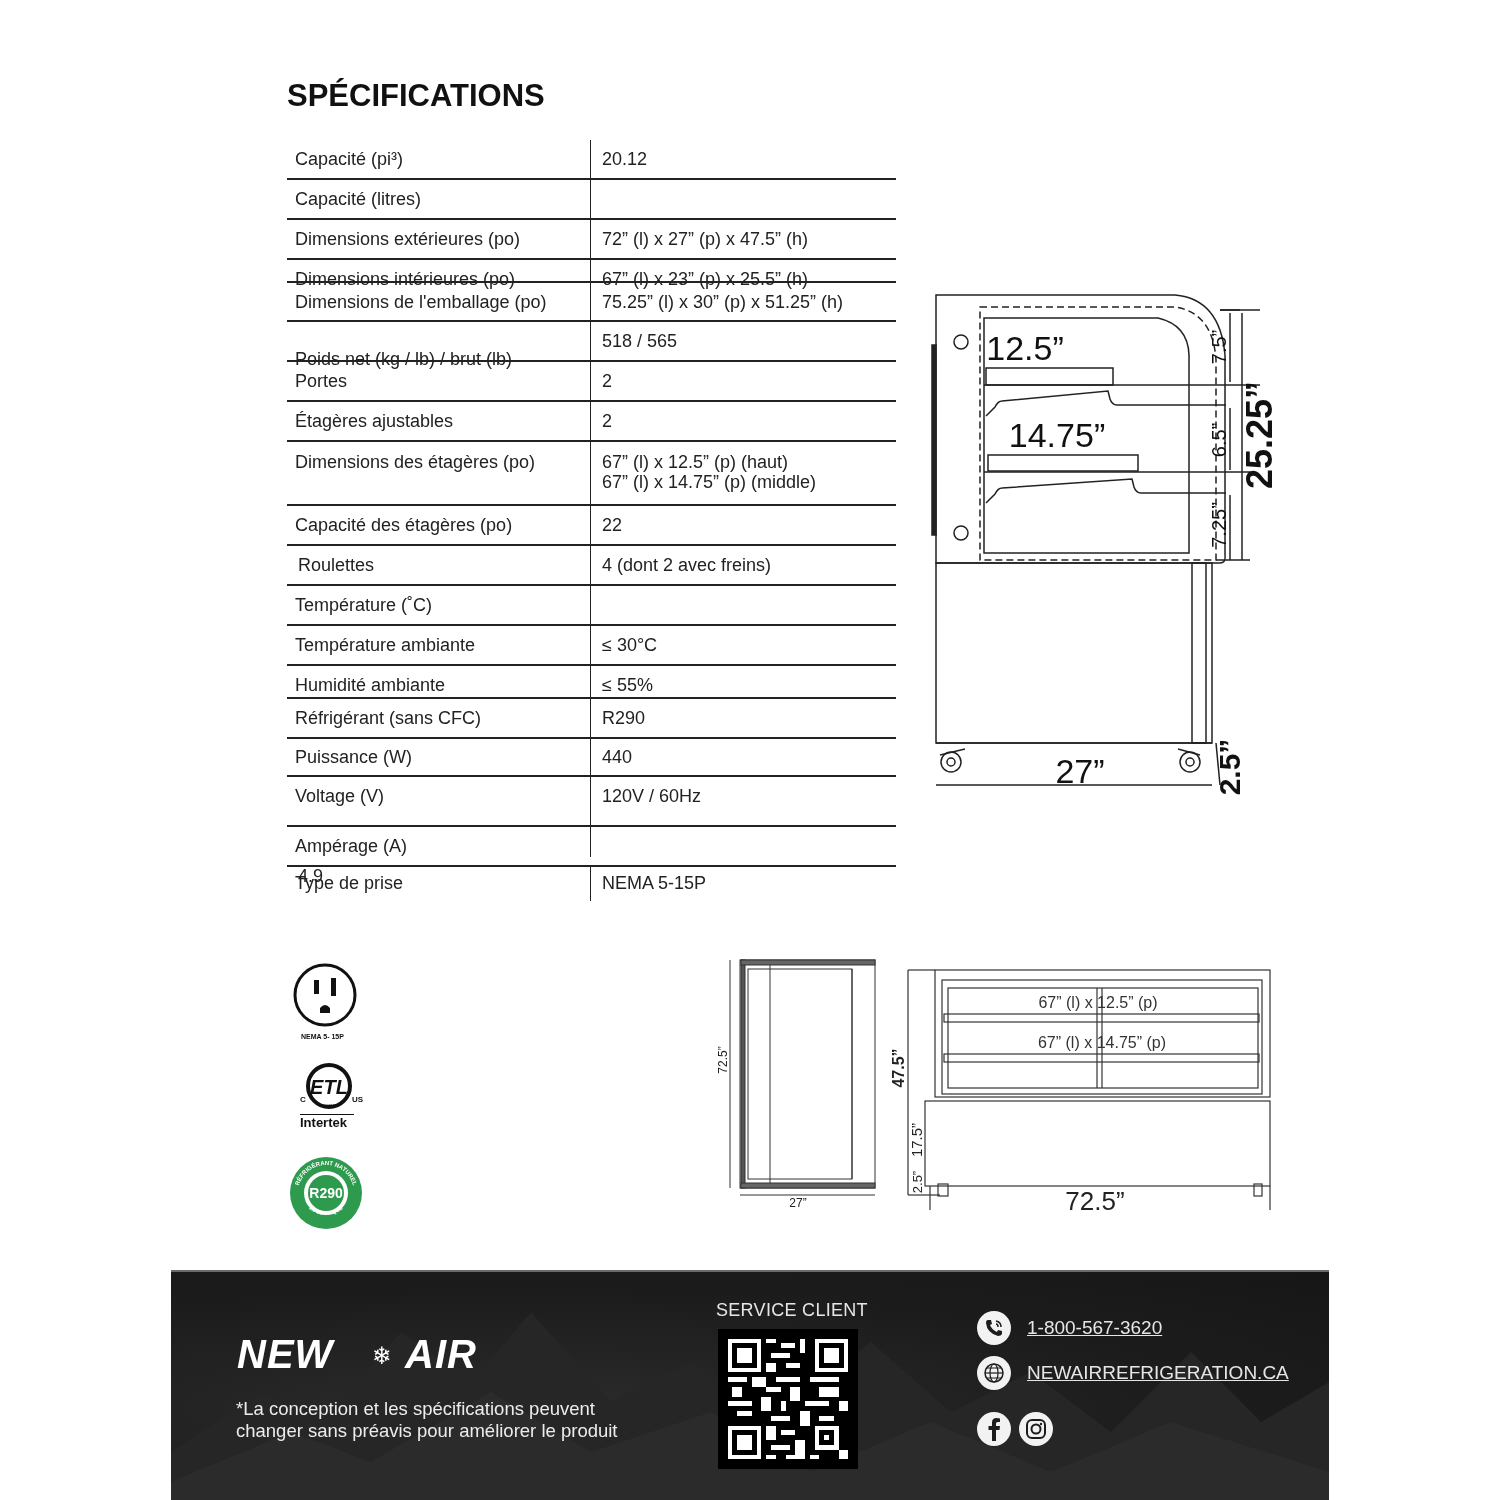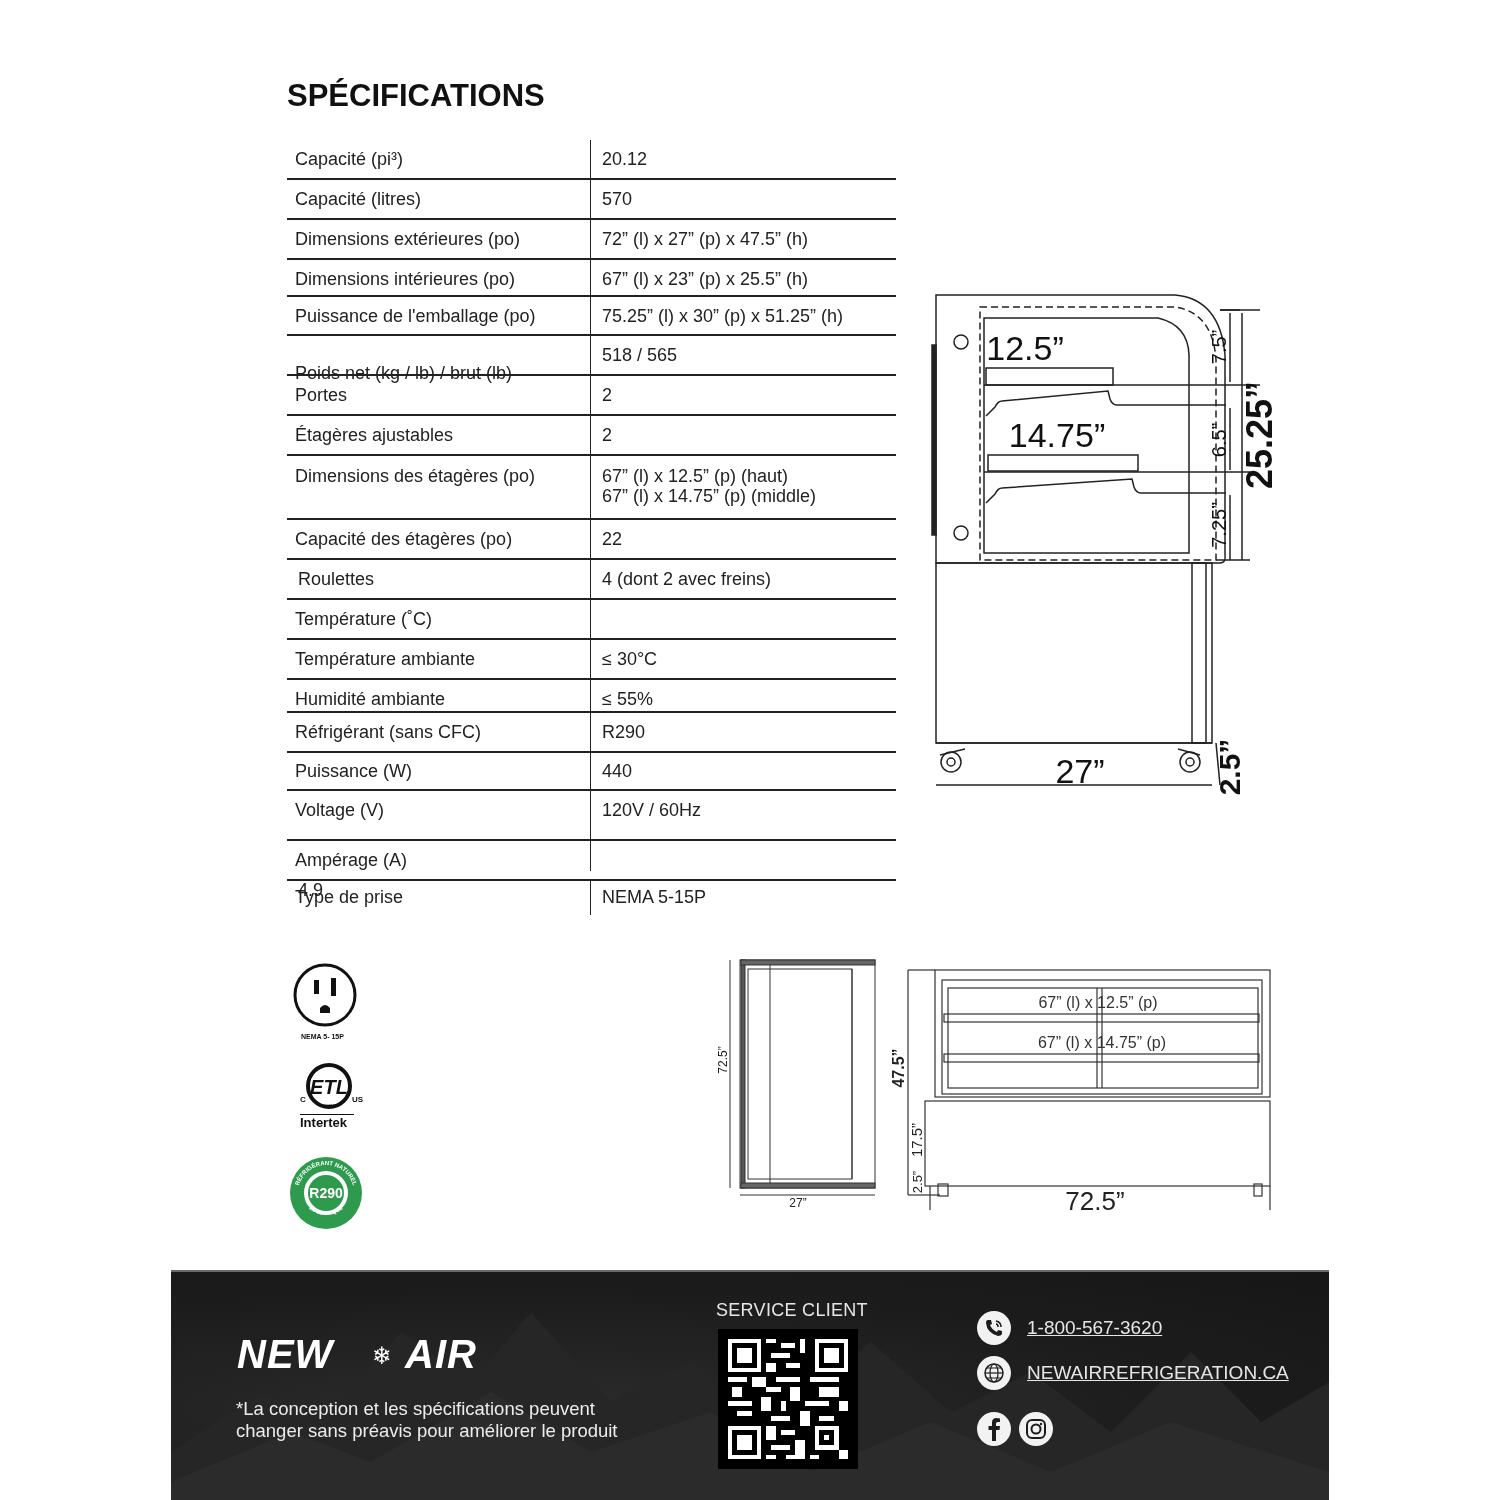--- a/index.html
+++ b/index.html
@@ -34,38 +34,35 @@
 
 <div class="spec-table" id="spec-table">
     <div class="spec-row" style="height: 40px;">
       <div class="spec-label" style="padding-top: 9px;">Capacité (pi³)</div>
       <div class="spec-value" style="padding-top: 9px;">
         <span class="line">20.12</span>
       </div>
     </div>
     <div class="spec-row" style="height: 40px;">
       <div class="spec-label" style="padding-top: 9px;">Capacité (litres)</div>
-      <div class="spec-value" style="padding-top: 9px;">
-        <span class="line">570</span>
-      </div>
     </div>
     <div class="spec-row" style="height: 40px;">
       <div class="spec-label" style="padding-top: 9px;">Dimensions extérieures (po)</div>
       <div class="spec-value" style="padding-top: 9px;">
         <span class="line">72” (l) x 27” (p) x 47.5” (h)</span>
       </div>
     </div>
-    <div class="spec-row" style="height: 37px;">
+    <div class="spec-row" style="height: 23px;">
       <div class="spec-label" style="padding-top: 9px;">Dimensions intérieures (po)</div>
       <div class="spec-value" style="padding-top: 9px;">
         <span class="line">67” (l) x 23” (p) x 25.5” (h)</span>
       </div>
     </div>
     <div class="spec-row" style="height: 39px;">
-      <div class="spec-label" style="padding-top: 9px;">Puissance de l'emballage (po)</div>
+      <div class="spec-label" style="padding-top: 9px;">Dimensions de l'emballage (po)</div>
       <div class="spec-value" style="padding-top: 9px;">
         <span class="line">75.25” (l) x 30” (p) x 51.25” (h)</span>
       </div>
     </div>
     <div class="spec-row" style="height: 40px;">
       <div class="spec-label" style="padding-top: 27px;">Poids net (kg / lb) / brut (lb)</div>
       <div class="spec-value" style="padding-top: 9px;">
         <span class="line">518 / 565</span>
       </div>
     </div>

